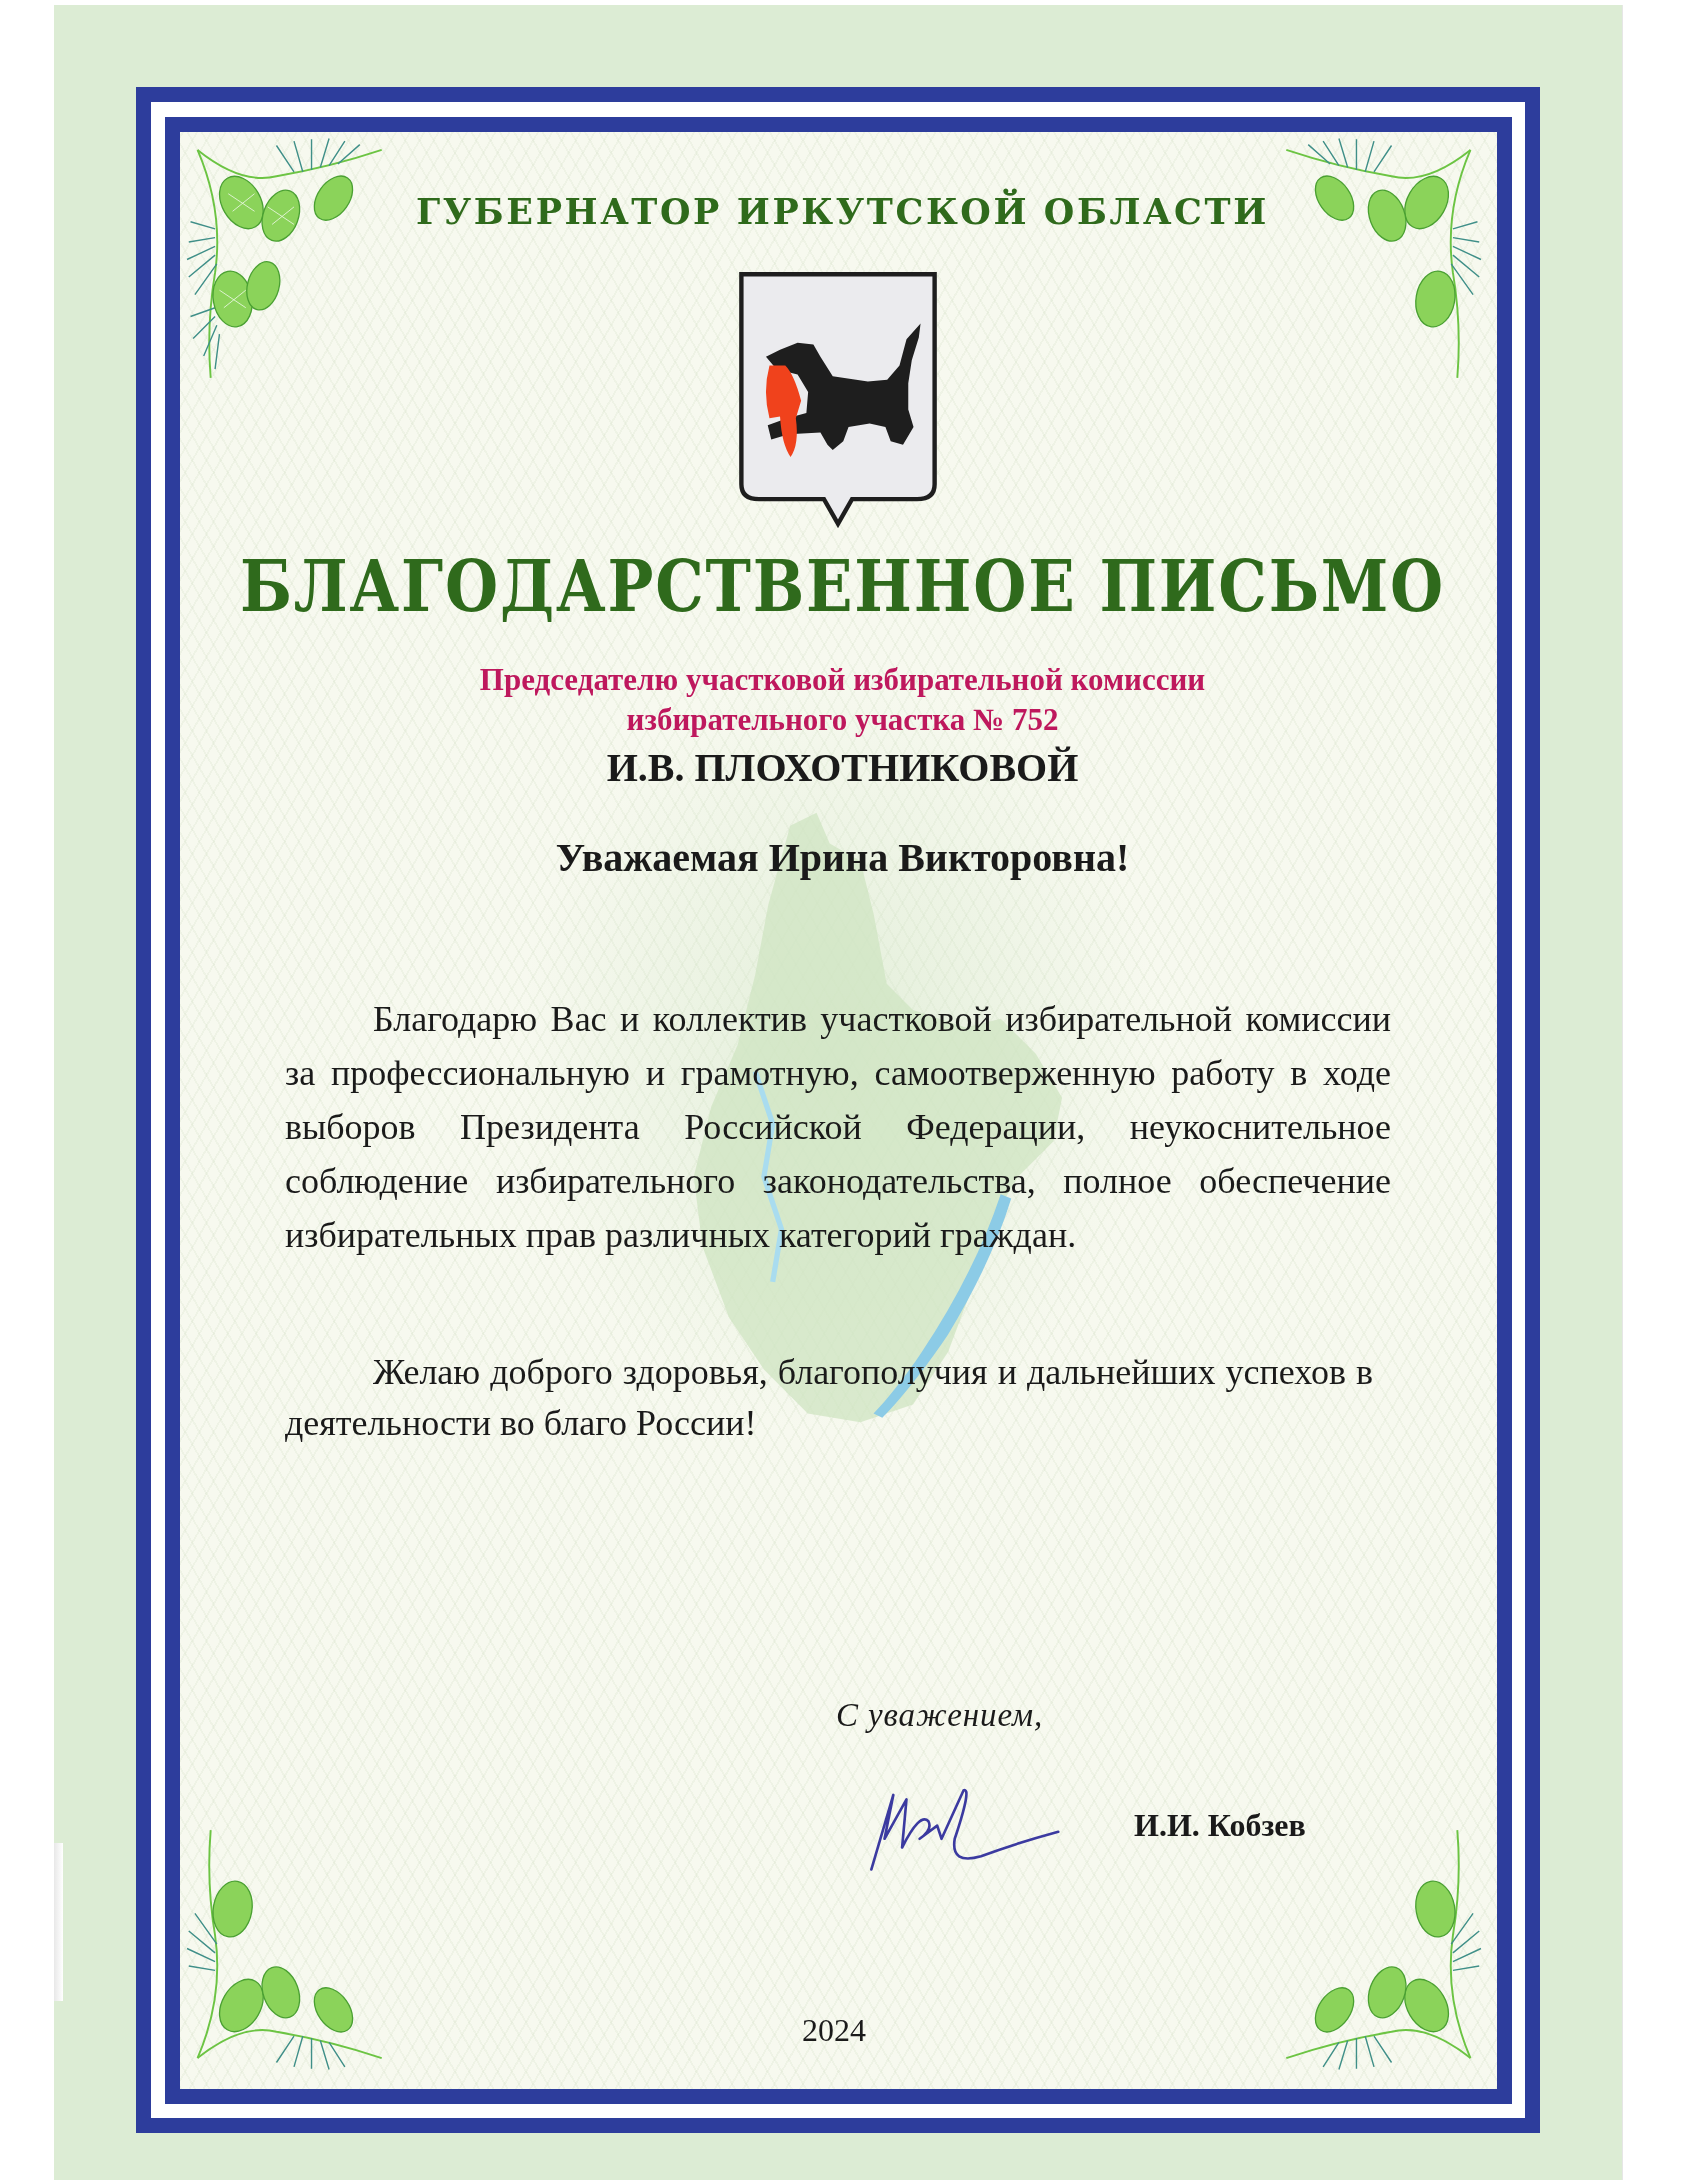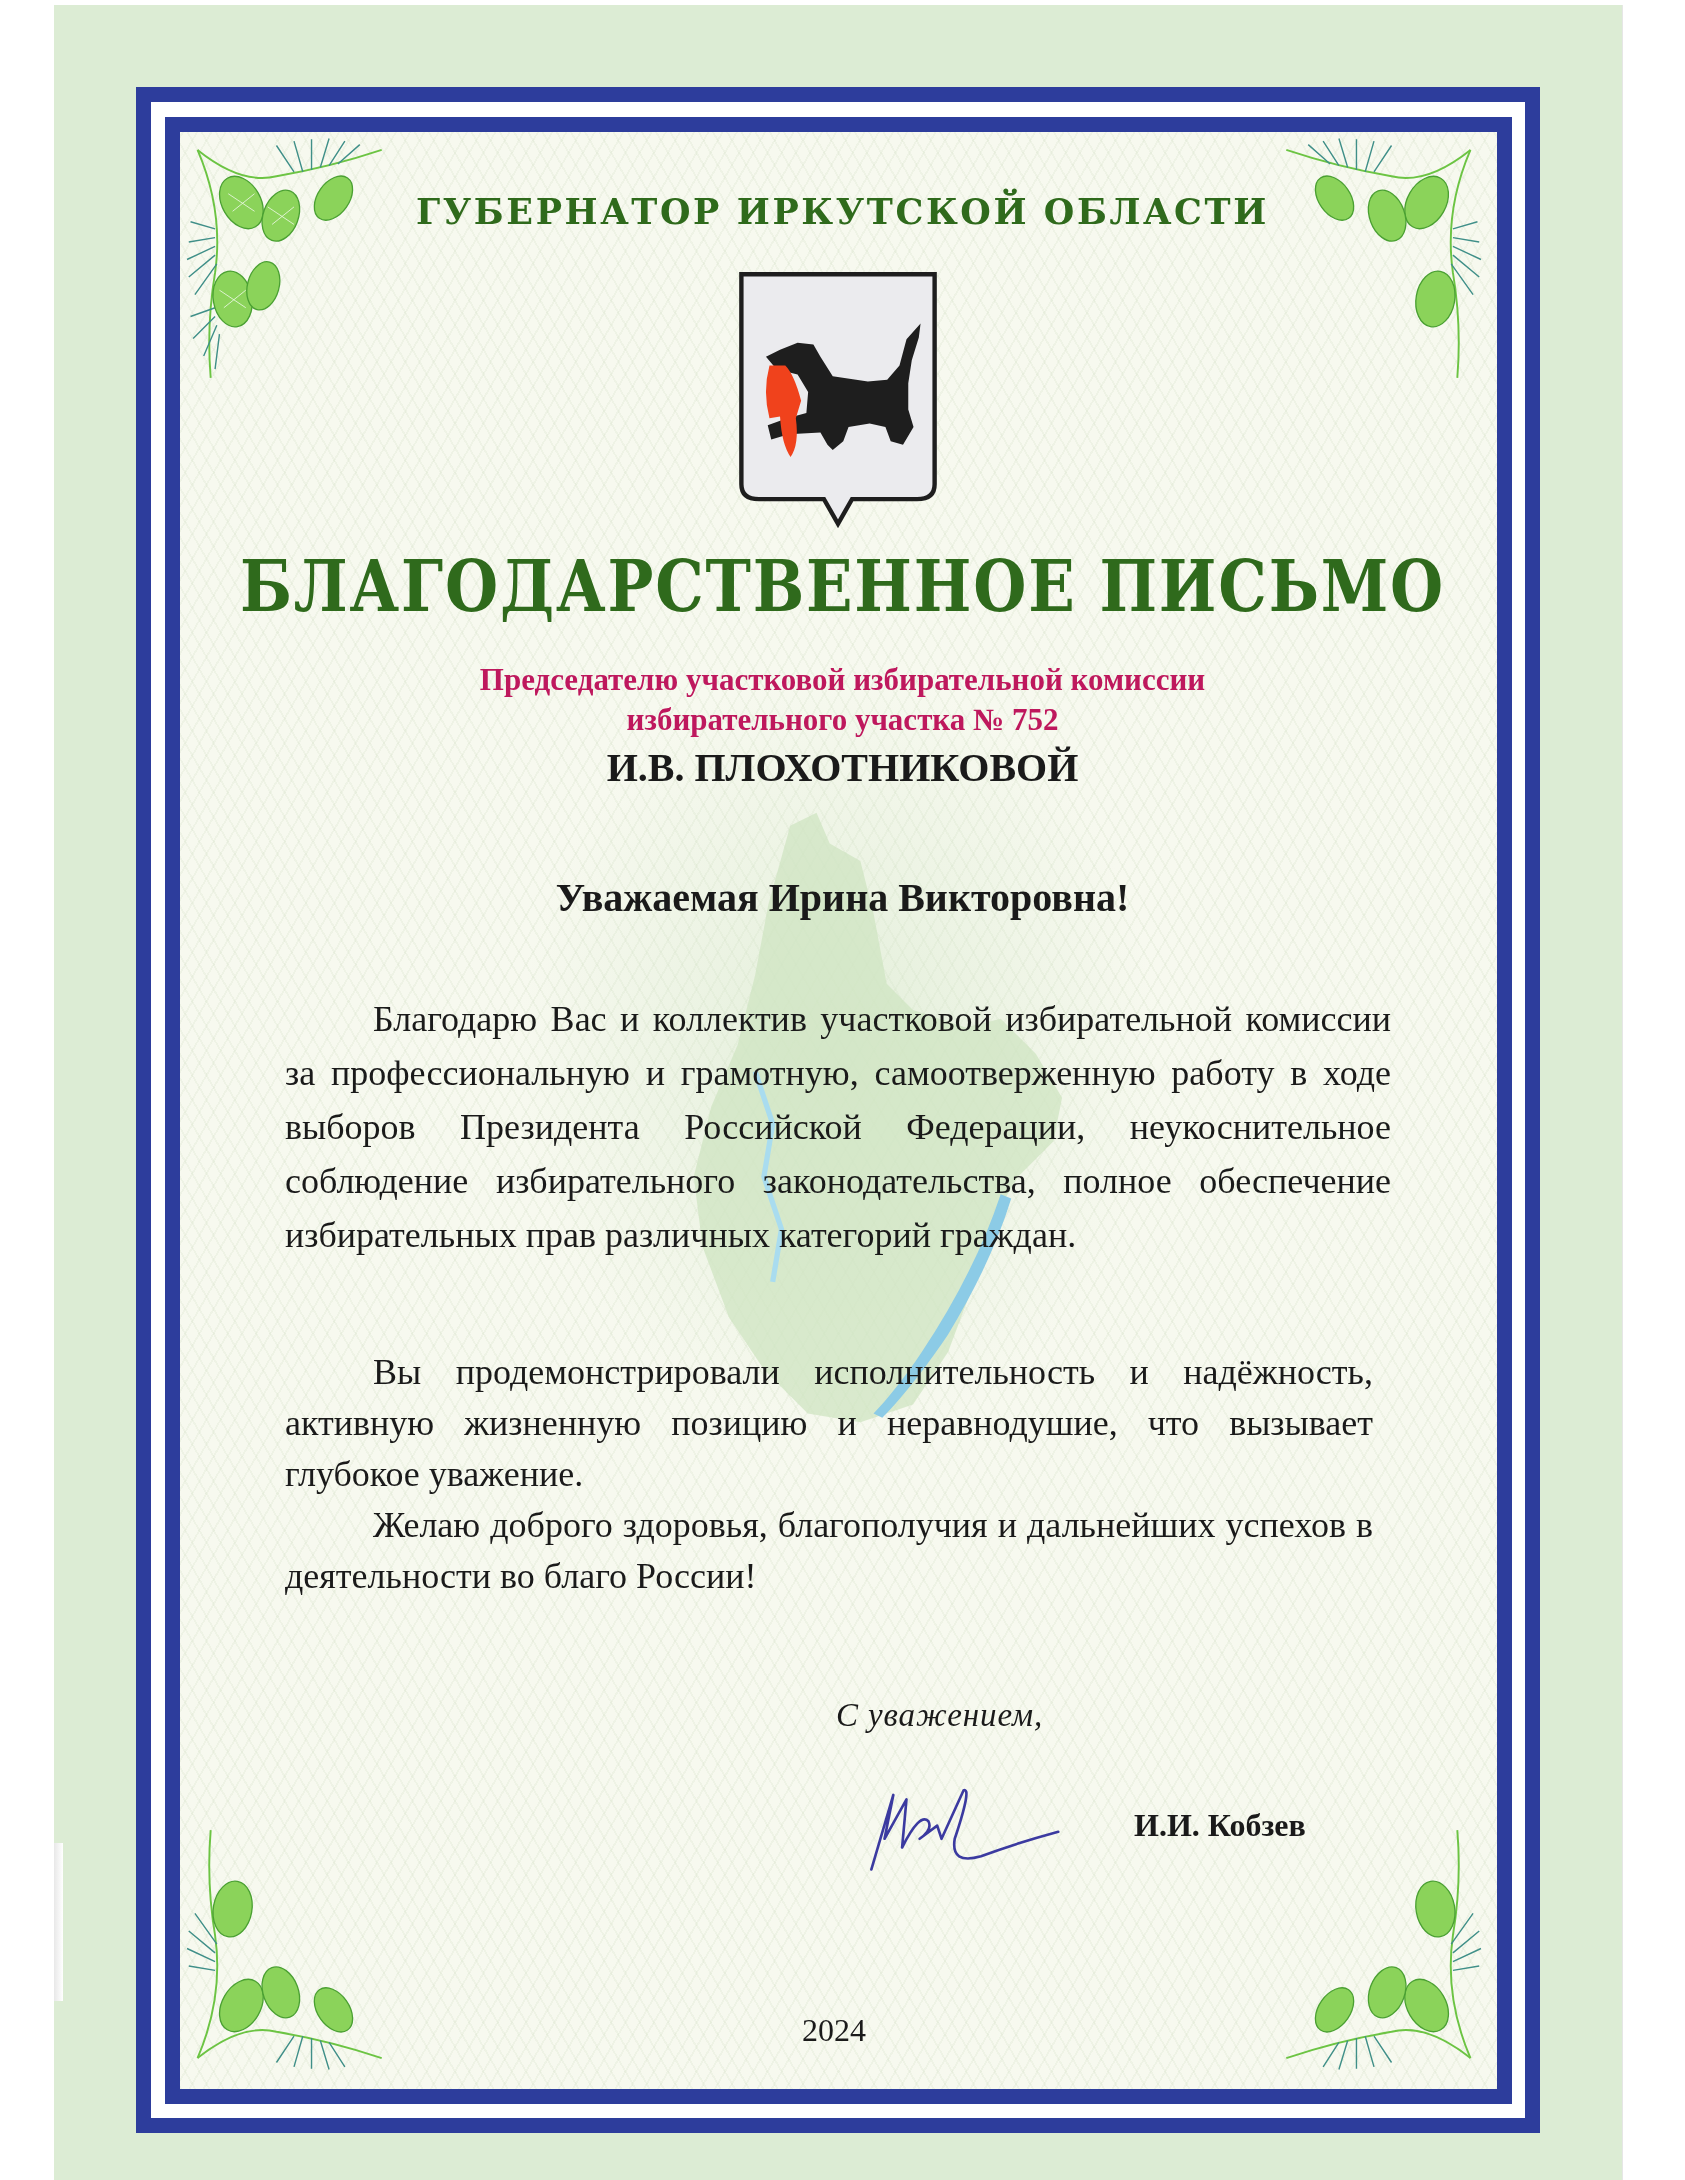--- a/index.html
+++ b/index.html
@@ -42,21 +42,21 @@
   }
   .coat { position:absolute; left:736px; top:269px; width:204px; height:260px; }
   .doc-title {
     top:551px; font-family:"DejaVu Serif", serif; font-weight:bold; font-size:61px;
     letter-spacing:1.8px; color:#2f6a1c; transform:scaleY(1.15);
   }
   .addressee-line { font-weight:bold; font-size:31px; color:#be185d; }
   .addr1 { top:662px; }
   .addr2 { top:702px; }
   .addressee-name { top:744px; font-weight:bold; font-size:40px; color:#1a1a1a; }
-  .salutation { top:874px; font-weight:bold; font-size:40px; color:#1a1a1a; }
+  .salutation { top:834px; font-weight:bold; font-size:40px; color:#1a1a1a; }
 
   .body-text {
     position:absolute; left:285px; width:1106px; font-size:36px; line-height:54px; color:#1a1a1a;
   }
   .body-text p { margin:0; text-indent:88px; text-align:justify; text-align-last:left; }
   .p1 { top:992px; }
   .p2 { top:1347px; width:1088px; }
   .p2 p { line-height:51px; }
 
   .closing { position:absolute; left:836px; top:1697px; font-style:italic; font-size:33px; color:#1a1a1a; letter-spacing:0.9px; }
@@ -162,21 +162,20 @@
 <div class="centered addressee-line addr1">Председателю участковой избирательной комиссии</div>
 <div class="centered addressee-line addr2">избирательного участка № 752</div>
 <div class="centered addressee-name">И.В. ПЛОХОТНИКОВОЙ</div>
 
 <div class="centered salutation">Уважаемая Ирина Викторовна!</div>
 
 <div class="body-text p1">
   <p>Благодарю Вас и коллектив участковой избирательной комиссии за профессиональную и грамотную, самоотверженную работу в ходе выборов Президента Российской Федерации, неукоснительное соблюдение избирательного законодательства, полное обеспечение избирательных прав различных категорий граждан.</p>
 </div>
 <div class="body-text p2">
-  <p>Вы продемонстрировали исполнительность и надёжность, активную жизненную позицию и неравнодушие, что вызывает глубокое уважение.</p>
   <p>Желаю доброго здоровья, благополучия и дальнейших успехов в деятельности во благо России!</p>
 </div>
 
 <div class="closing">С уважением,</div>
 
 <svg class="signature" viewBox="0 0 220 100">
   <path d="M5 95 L30 10 L20 60 L45 15 L40 70 Q60 30 70 40 Q75 50 60 60 L80 45 L85 60 L110 5 Q120 0 100 60 Q95 90 130 80 Q170 65 218 52" stroke="#3b3aa0" stroke-width="3" fill="none" stroke-linecap="round" stroke-linejoin="round"></path>
 </svg>
 
 <div class="signer-name">И.И. Кобзев</div>

